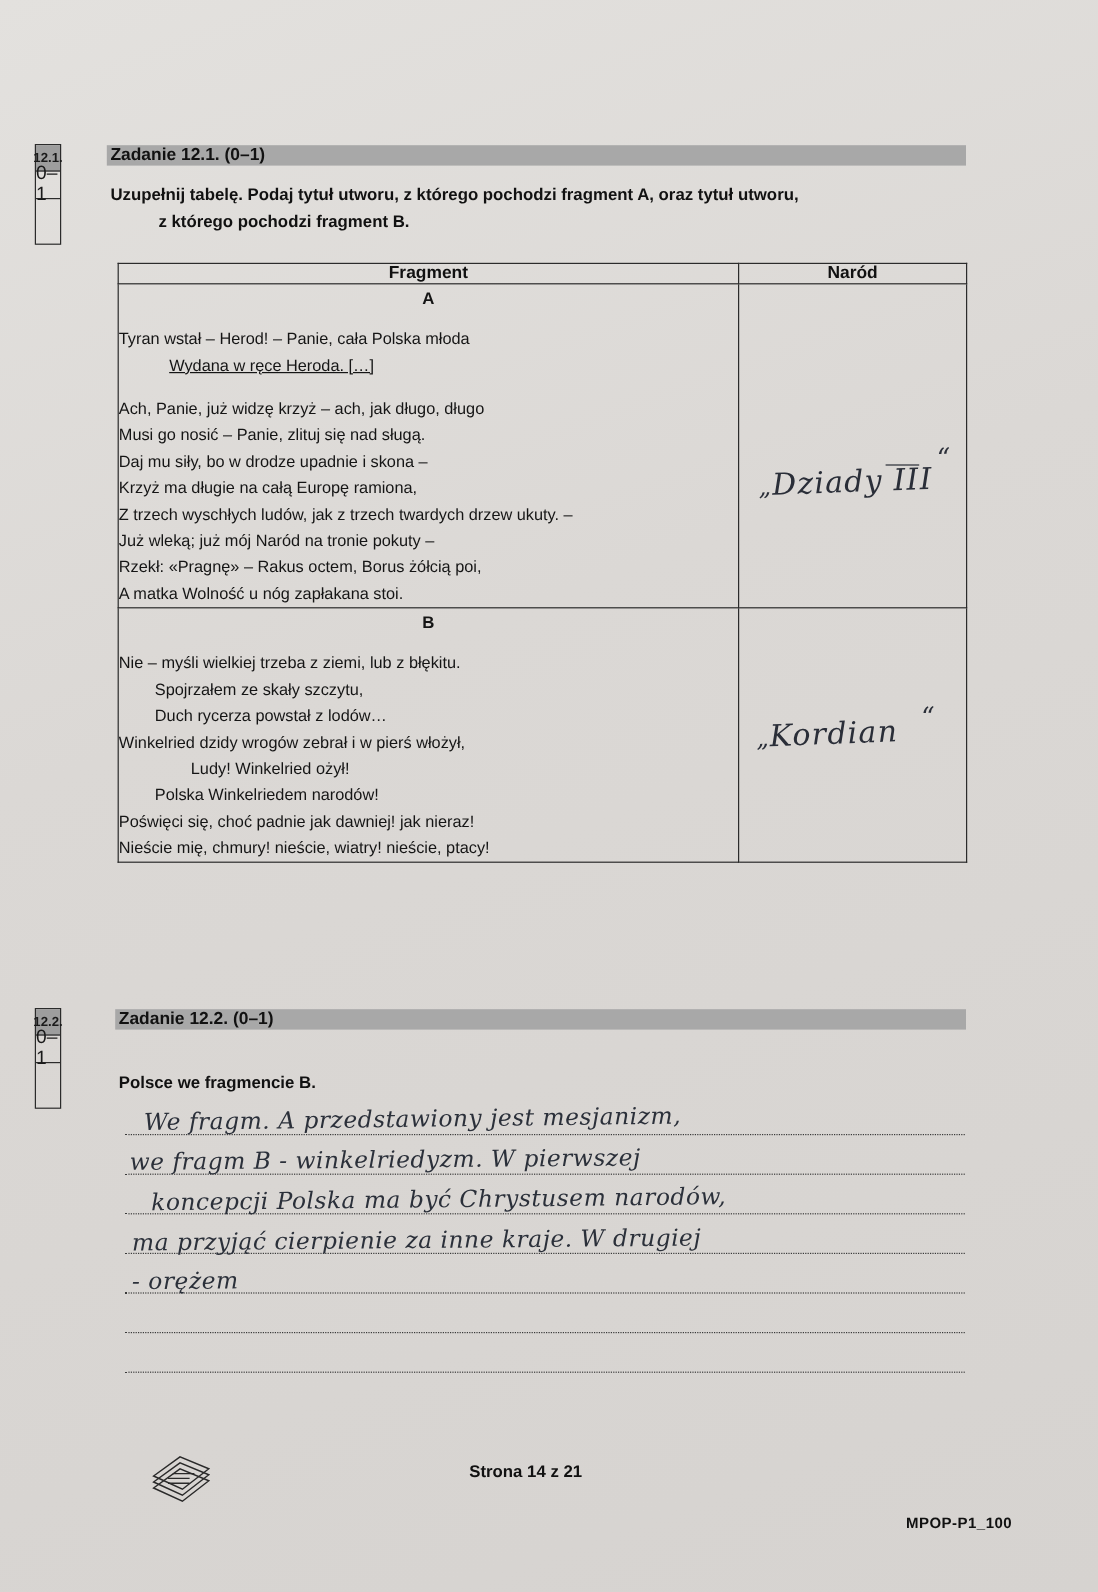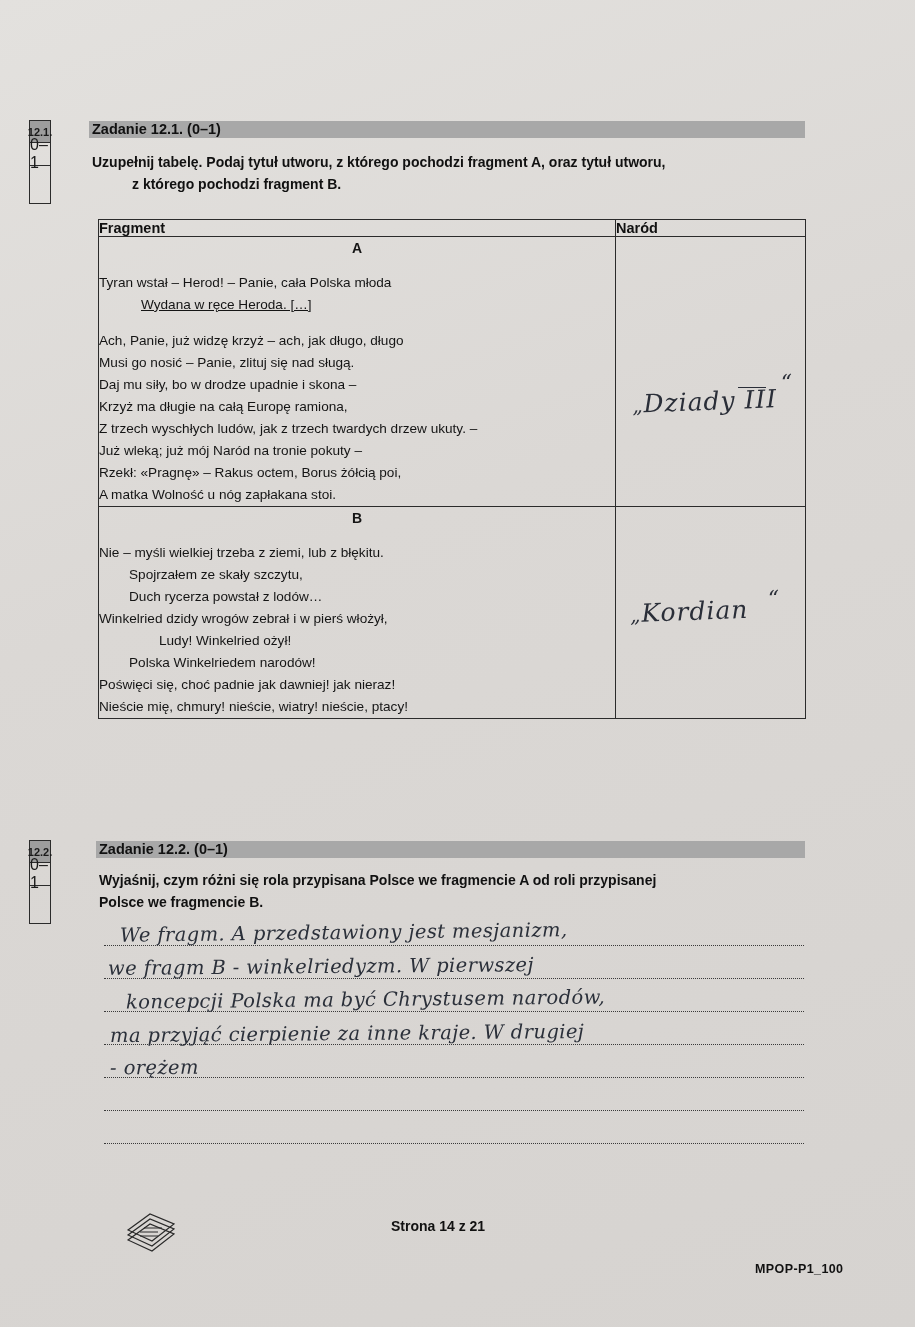--- a/index.html
+++ b/index.html
@@ -81,21 +81,21 @@
     border-collapse: collapse;
     table-layout: fixed;
     background: transparent;
   }
   .frag-table td, .frag-table th {
     border: 1px solid #2b2b2b;
     vertical-align: top;
     padding: 0;
   }
   .th-cell {
-    text-align: left;
+    text-align: center;
     font-size: 14.5px;
     font-weight: bold;
     color: #111;
     padding: 9px 0 10px 0;
   }
   .frag-cell {
     padding: 12px 14px 14px 14px;
     font-size: 13.6px;
     color: #151515;
     line-height: 1.62;
@@ -251,21 +251,20 @@
     </table>
 
     <div class="marker-box" style="left:29px; top:840px; height:84px;">
       <div class="marker-num">12.2.</div>
       <div class="marker-pts">0–1</div>
       <div class="marker-blank"></div>
     </div>
 
     <div class="title-bar" style="left:96px; top:841px; width:709px;"></div>
     <div class="task-title" style="left:99px; top:841px;">Zadanie 12.2. (0–1)</div>
-    <div class="task-desc" style="left:99px; top:870px;">Wyjaśnij, czym różni się rola przypisana Polsce we fragmencie A od roli przypisanej</div>
     <div class="task-desc" style="left:99px; top:892px;">Polsce we fragmencie B.</div>
 
     <div class="ans-line" style="left:104px; top:945px; width:700px;"></div>
     <div class="ans-line" style="left:104px; top:978px; width:700px;"></div>
     <div class="ans-line" style="left:104px; top:1011px; width:700px;"></div>
     <div class="ans-line" style="left:104px; top:1044px; width:700px;"></div>
     <div class="ans-line" style="left:104px; top:1077px; width:700px;"></div>
     <div class="ans-line" style="left:104px; top:1110px; width:700px;"></div>
     <div class="ans-line" style="left:104px; top:1143px; width:700px;"></div>
 

